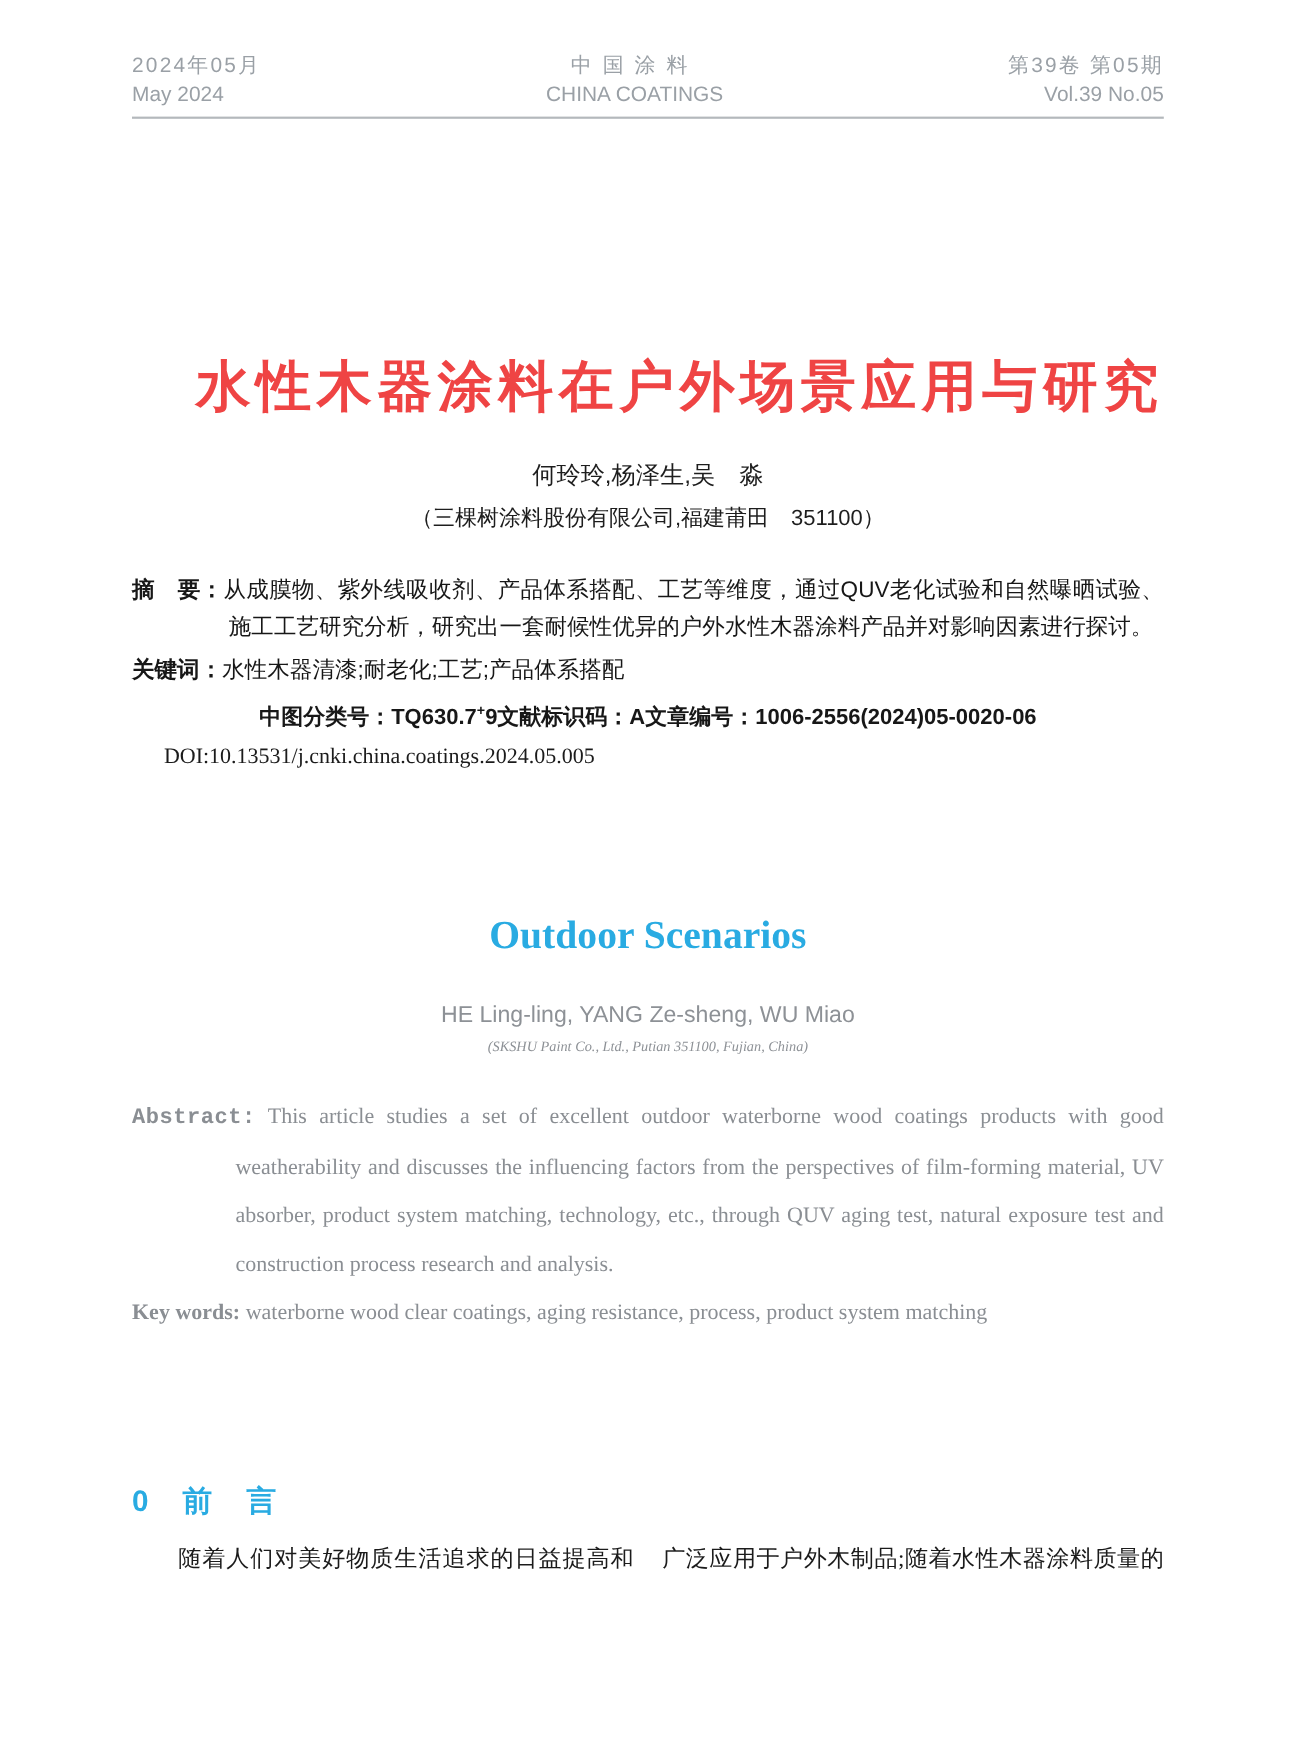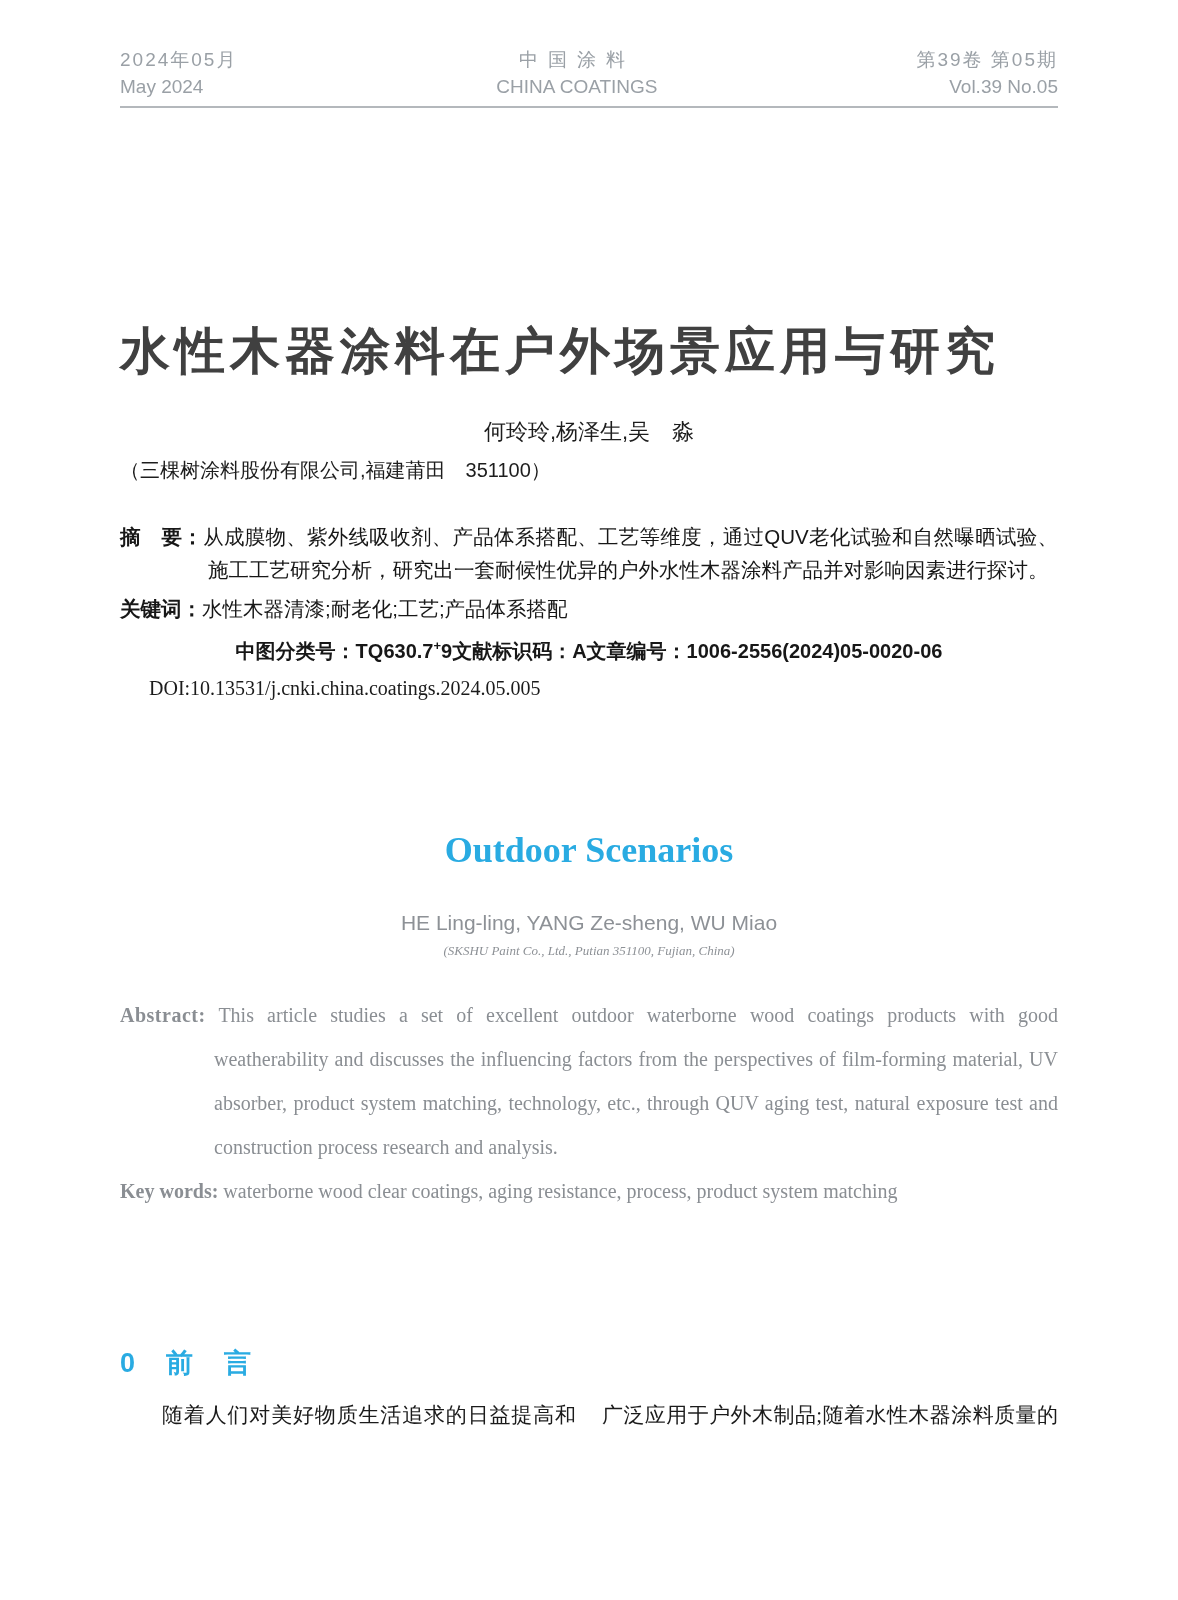--- a/index.html
+++ b/index.html
@@ -32,36 +32,36 @@
   .jheader .cn { letter-spacing: 2px; }
   .jheader .center .cn { letter-spacing: 10px; }
   .header-rule {
     margin-top: 6px;
     border-bottom: 2px solid #b4b8bc;
   }
 
   
   .title-cn {
     margin-top: 210px;
-    text-align: left;
-    color: #404040;
+    text-align: right;
+    color: #ef4444;
     font-size: 50px;
     font-weight: bold;
     letter-spacing: 5px;
     white-space: nowrap;
   }
   .authors-cn {
     margin-top: 32px;
     text-align: center;
     font-size: 22px;
     color: #1d1d1d;
   }
   .affiliation-cn {
     margin-top: 10px;
-    text-align: left;
+    text-align: center;
     font-size: 20px;
     color: #1d1d1d;
   }
 
   
   .hang-cn {
     margin-top: 36px;
     font-size: 20.5px;
     line-height: 33px;
     padding-left: 88px;
@@ -123,21 +123,21 @@
   .hang-en {
     margin-top: 34px;
     font-family: "Liberation Serif", serif;
     font-size: 20px;
     line-height: 44px;
     color: #8a8e93;
     padding-left: 94px;
     text-indent: -94px;
     text-align: justify;
   }
-  .hang-en .label { font-weight: bold; letter-spacing: 0.5px; }
+  .hang-en .label { font-weight: bold; letter-spacing: 0.5px; font-family: Liberation Mono, monospace; }
   .keywords-en {
     font-family: "Liberation Serif", serif;
     font-size: 20px;
     line-height: 44px;
     color: #8a8e93;
   }
   .keywords-en .label { font-weight: bold; }
 
   
   .section-heading {

